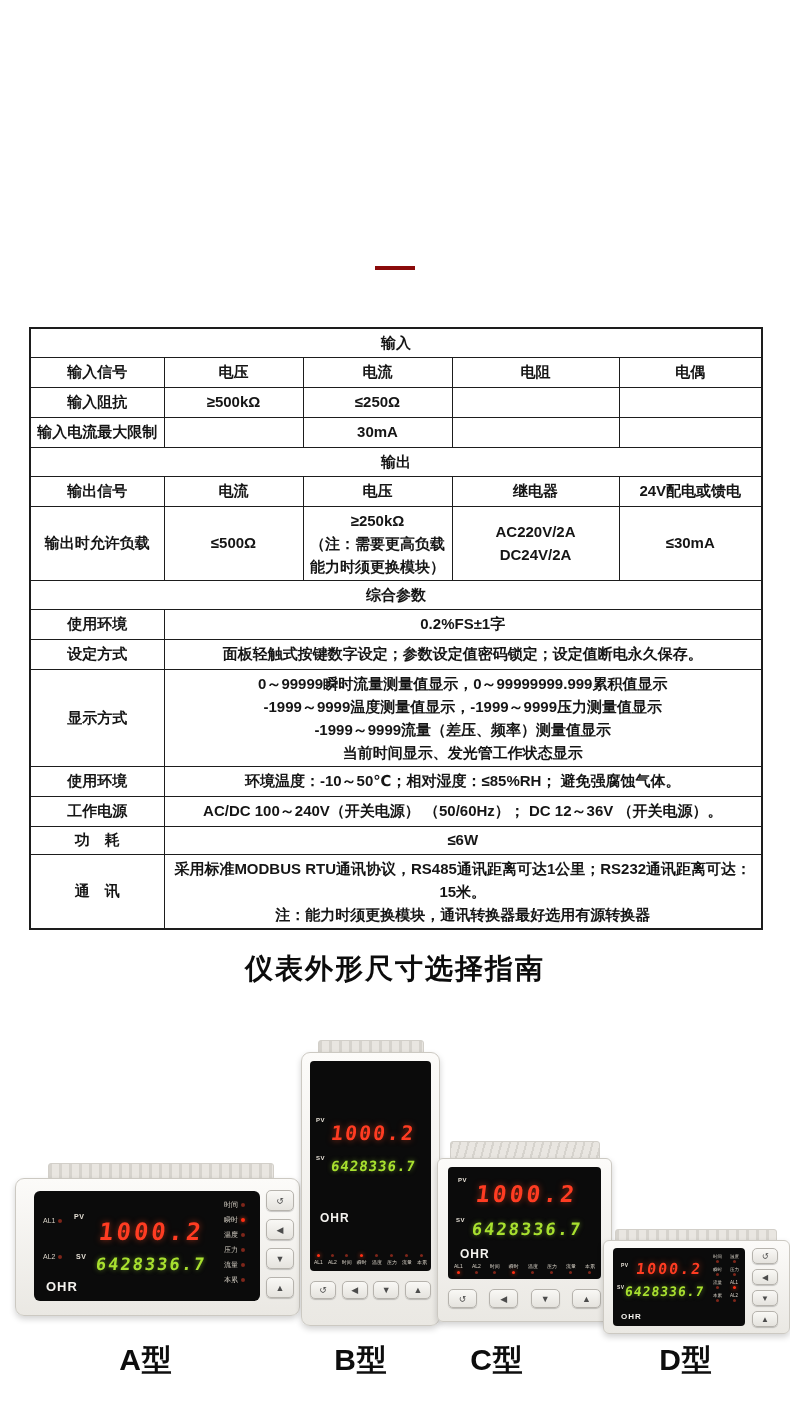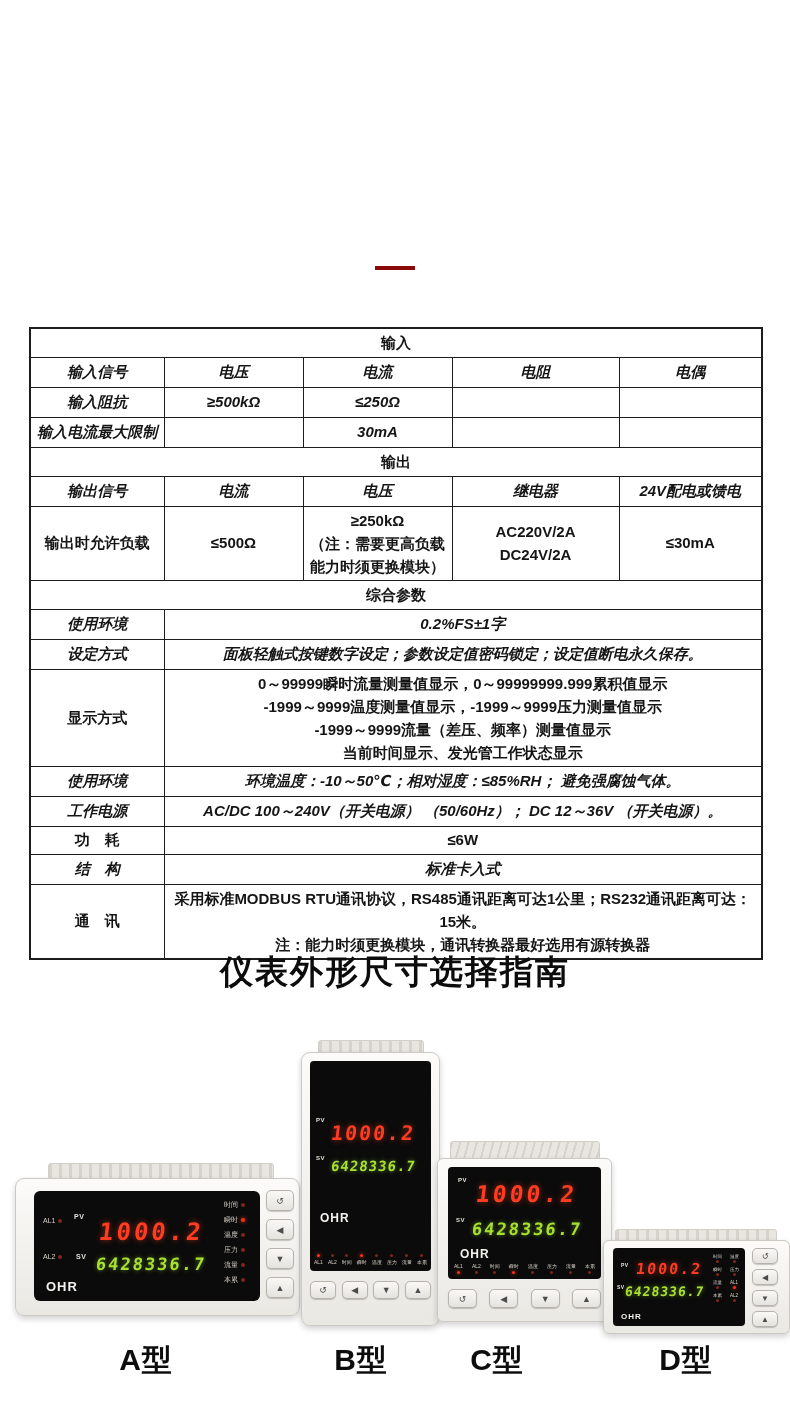--- a/index.html
+++ b/index.html
@@ -5,34 +5,34 @@
   html,body{margin:0;padding:0;background:#ffffff;}
   .stage{position:relative;width:790px;height:1402px;background:#fff;overflow:hidden;
          font-family:"Liberation Sans","DejaVu Sans",sans-serif;color:#111;}
 
   
   .page-title{position:absolute;top:92px;left:0;width:790px;text-align:center;
               font-size:74px;font-weight:900;letter-spacing:5px;color:#2f2f2f;
               text-shadow:1px 1px 0 #bdbdbd;}
   .title-divider{position:absolute;top:266px;left:375px;width:40px;height:4px;background:#8a0a0a;}
   .guide-title{position:absolute;top:950px;left:0;width:790px;text-align:center;
-               font-size:33px;font-weight:800;letter-spacing:2px;color:#0c0c0c;}
+               font-size:28px;font-weight:800;letter-spacing:2px;color:#0c0c0c;}
 
   
   table.spec{position:absolute;top:327px;left:29px;width:732px;border-collapse:collapse;
              table-layout:fixed;font-weight:700;color:#151515;}
   table.spec td{border:1.5px solid #1d1d1d;font-size:15px;text-align:center;
                 vertical-align:middle;padding:2px 4px;line-height:22px;}
   table.spec{border:2px solid #1d1d1d;}
   td.sec-hd{text-align:left;font-size:17px;padding-left:8px;font-weight:800;}
   td.lab-l{text-align:left;padding-left:8px;}
   td.lab-c{text-align:center;}
   td.val-l{text-align:left;padding-left:14px;}
   td.top-al{vertical-align:top;padding-top:3px;}
-  tr.r-sec{height:29px;} tr.r-std{height:30px;font-style:italic;} tr.r-load{height:64px;}
+  tr.r-sec{height:29px;} tr.r-std{height:30px;} tr.r-load{height:64px;}
   tr.r-disp{height:94px;} tr.r-comm{height:52px;} tr.r-small{height:28px;}
   .cellline{display:block;line-height:23px;}
 
   
   .rail{position:absolute;background:#e9e6e1;border:1px solid #d2cfc9;border-radius:3px;
         background-image:repeating-linear-gradient(90deg,#d6d3cd 0 3px,transparent 3px 10px);}
   .housing{position:absolute;background:linear-gradient(180deg,#fcfbf9,#eae8e3);
            border:1px solid #ccc9c2;border-radius:9px;box-shadow:0 3px 6px rgba(0,0,0,.18);}
   .lcd{position:absolute;background:#0b0b0b;border-radius:6px;overflow:hidden;}
   .seg{font-family:"DejaVu Sans Mono","Liberation Mono",monospace;font-weight:700;
@@ -146,24 +146,20 @@
         <td class="val-l" colspan="4">环境温度：-10～50℃；相对湿度：≤85%RH； 避免强腐蚀气体。</td>
       </tr>
       <tr class="r-std">
         <td class="lab-c">工作电源</td>
         <td class="val-l" colspan="4">AC/DC 100～240V（开关电源） （50/60Hz）； DC 12～36V （开关电源）。</td>
       </tr>
       <tr class="r-small">
         <td class="lab-c">功　耗</td>
         <td class="val-l" colspan="4">≤6W</td>
       </tr>
-      <tr class="r-std">
-        <td class="lab-c">结　构</td>
-        <td class="val-l" colspan="4">标准卡入式</td>
-      </tr>
       <tr class="r-comm">
         <td class="lab-c top-al">通　讯</td>
         <td class="val-l top-al" colspan="4">
           <span class="cellline">采用标准MODBUS RTU通讯协议，RS485通讯距离可达1公里；RS232通讯距离可达：15米。</span>
           <span class="cellline">注：能力时须更换模块，通讯转换器最好选用有源转换器</span>
         </td>
       </tr>
     </tbody>
   </table>
 

